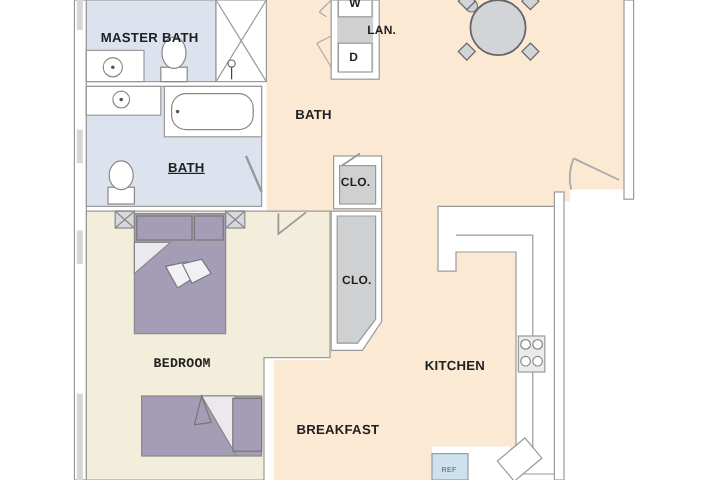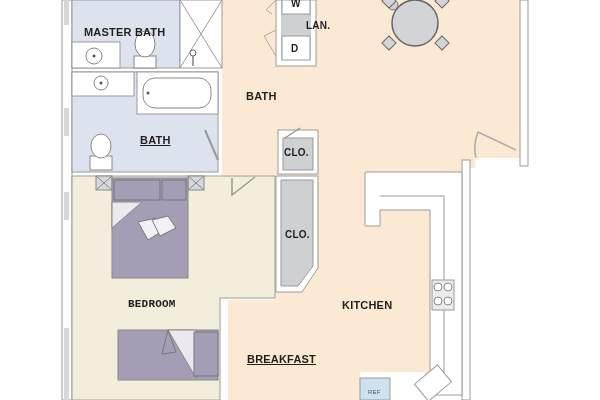--- a/index.html
+++ b/index.html
@@ -101,20 +101,20 @@
   <circle cx="438" cy="301" r="4" fill="#fff" stroke="#888"></circle>
     <circle cx="448" cy="301" r="4" fill="#fff" stroke="#888"></circle>
   <rect x="418" y="372" width="30" height="22" transform="rotate(-40 433 383)" fill="#fff" stroke="#999"></rect>
   <rect x="360" y="378" width="30" height="22" fill="#cde2ee" stroke="#999"></rect>
 </svg>
 
 <div class="lbl" style="left:84px;top:26px;">MASTER BATH</div>
 <div class="lbl" style="left:140px;top:134px;text-decoration:underline;">BATH</div>
 <div class="lbl" style="left:246px;top:90px;">BATH</div>
 <div class="lbl" style="left:128px;top:298px;font-family:Liberation Mono, monospace;">BEDROOM</div>
-<div class="lbl" style="left:342px;top:299px;text-align:right;">KITCHEN</div>
-<div class="lbl" style="left:247px;top:353px;text-decoration:underline;">BREAKFAST</div>
+<div class="lbl" style="left:354px;top:299px;text-align:right;">KITCHEN</div>
+<div class="lbl" style="left:247px;top:353px;">BREAKFAST</div>
 <div class="lbl" style="left:284px;top:147px;font-size:10px;">CLO.</div>
 <div class="lbl" style="left:285px;top:229px;font-size:10px;">CLO.</div>
 <div class="lbl" style="left:291px;top:-2px;font-size:10px;">W</div>
 <div class="lbl" style="left:285px;top:20px;font-size:10px;padding-left:21px;">LAN.</div>
 <div class="lbl" style="left:291px;top:43px;font-size:10px;">D</div>
 <div class="lbl" style="left:368px;top:389px;font-size:6px;font-weight:normal;color:#555;">REF</div>
 
 </body></html>

